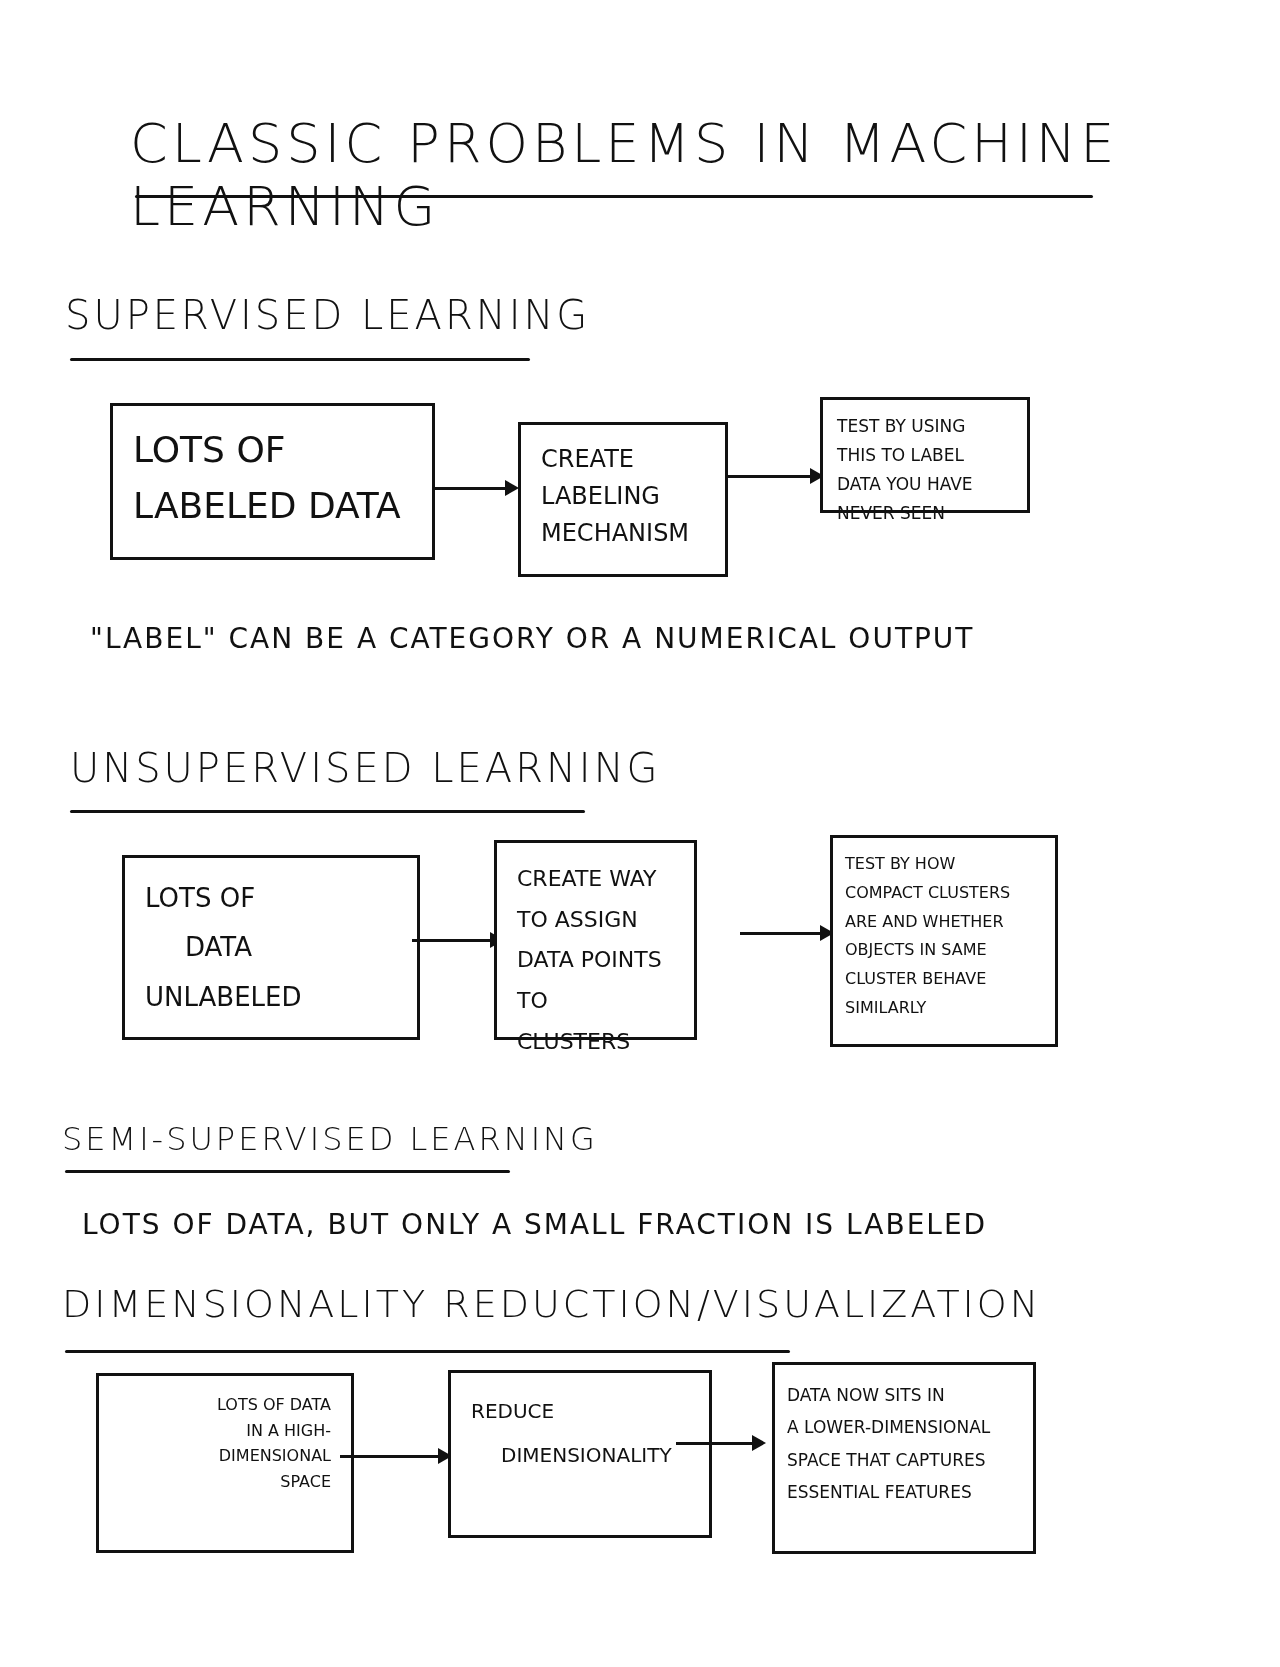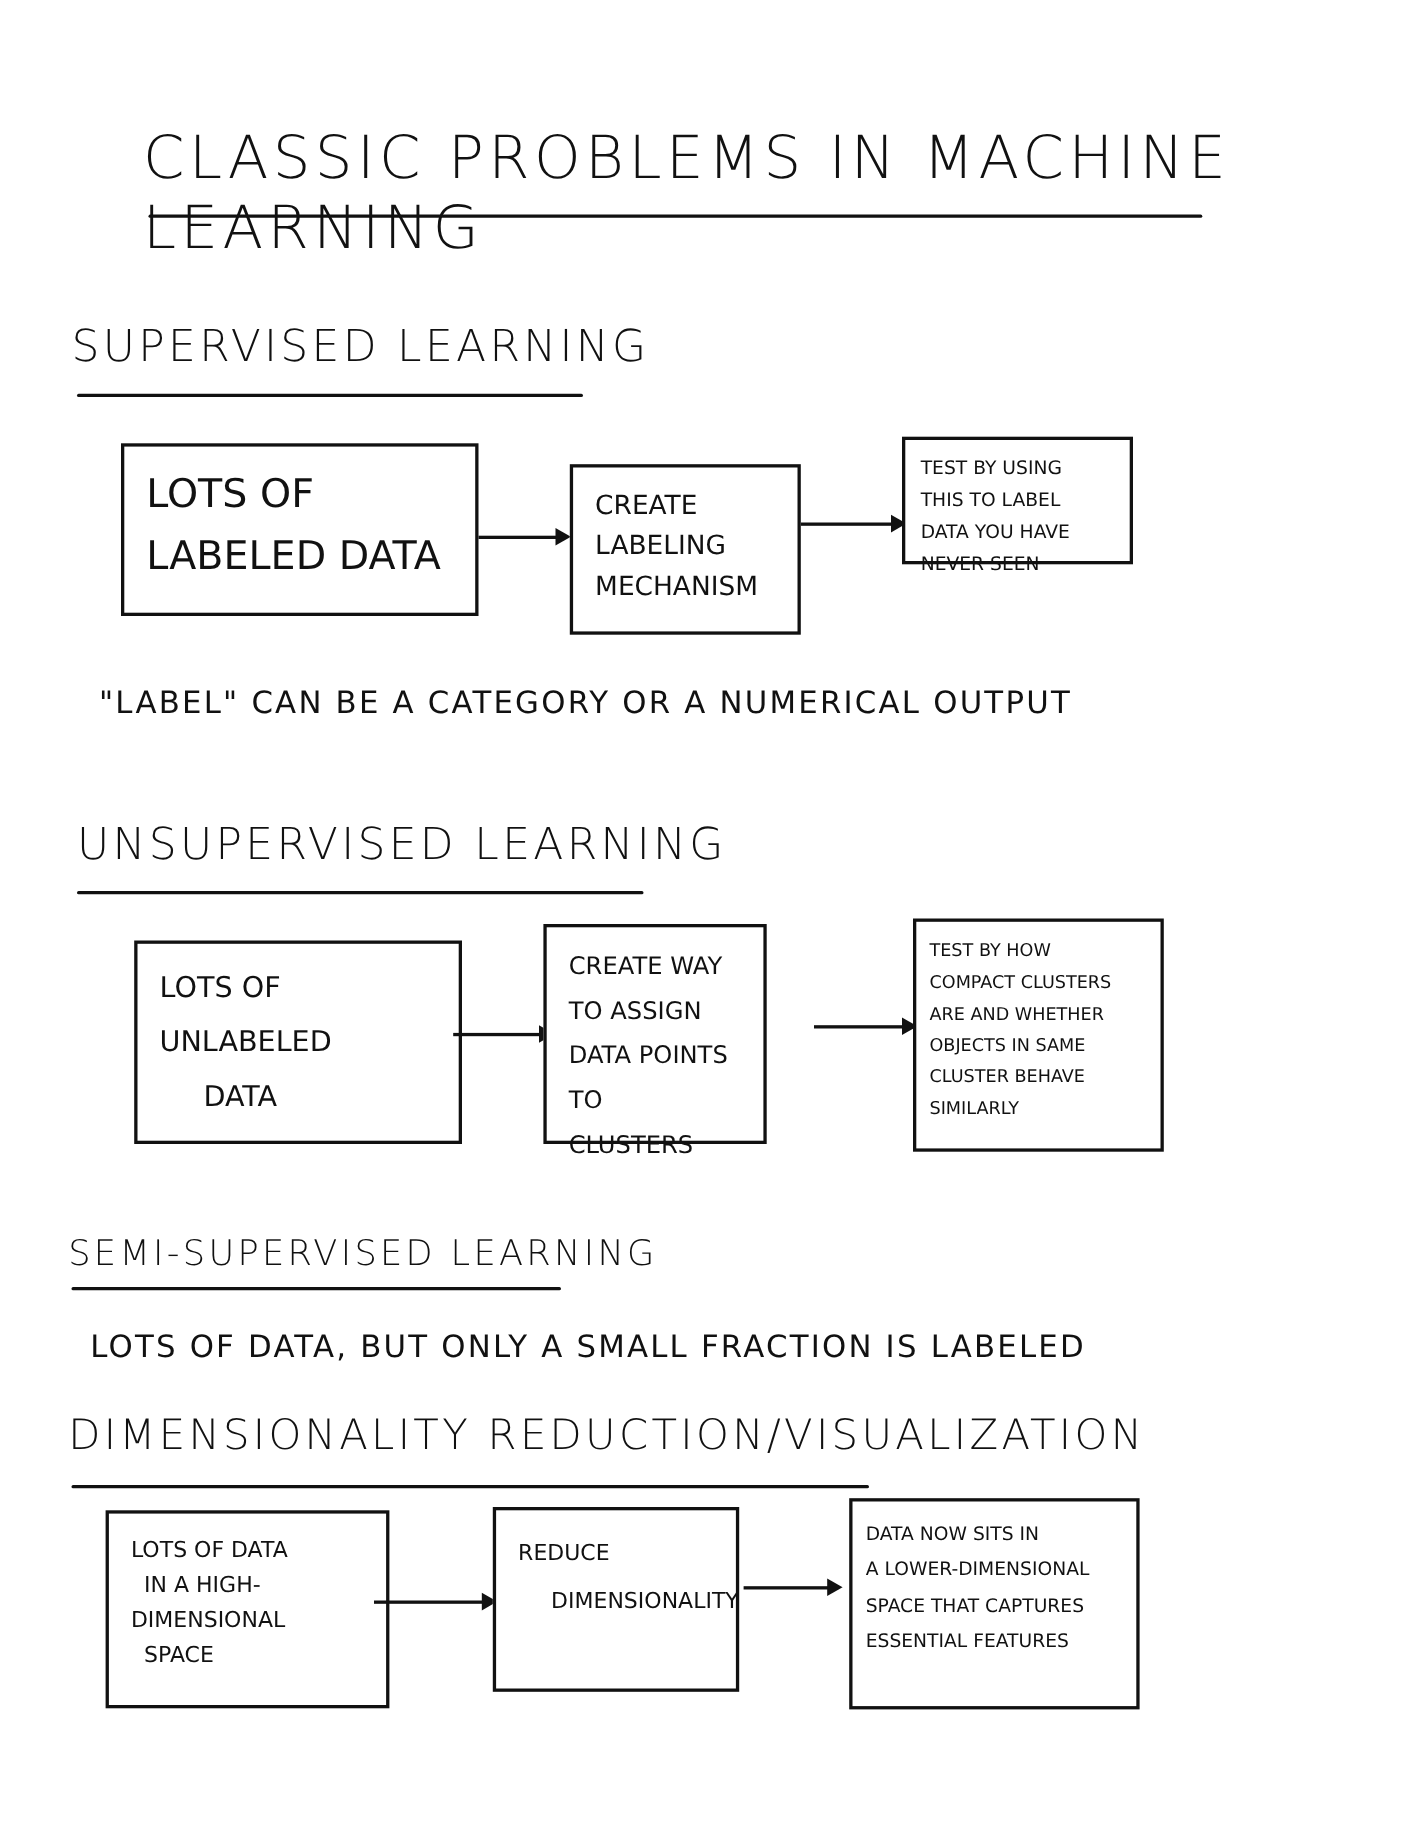--- a/index.html
+++ b/index.html
@@ -40,22 +40,22 @@
     <span>this to label</span>
     <span>data you have</span>
     <span>never seen</span>
 </div>
 <div class="abs note" style="left:90px;top:622px;">"Label" can be a category or a numerical output</div>
 
 <div class="abs heading" style="left:70px;top:745px;">Unsupervised Learning</div>
 <div class="rule" style="left:70px;top:810px;width:515px;"></div>
 <div class="box" style="left:122px;top:855px;width:298px;height:185px;font-size:26px;line-height:1.9;">
   <span>Lots of</span>
+    <span style="padding-left:40px">Data</span>
     <span>Unlabeled</span>
-    <span style="padding-left:40px">Data</span>
 </div>
 <div class="arrow" style="left:412px;top:939px;width:88px;"></div>
 <div class="box" style="left:494px;top:840px;width:203px;height:200px;font-size:22px;line-height:1.85;">
   <span>Create way</span>
     <span>to assign</span>
     <span>data points to</span>
     <span>clusters</span>
 </div>
 <div class="arrow" style="left:740px;top:932px;width:90px;"></div>
 <div class="box" style="left:830px;top:835px;width:228px;height:212px;font-size:16px;padding:12px 12px;line-height:1.8;">
@@ -66,28 +66,28 @@
     <span>cluster behave</span>
     <span>similarly</span>
 </div>
 
 <div class="abs heading" style="left:62px;top:1120px;font-size:32px;">Semi-Supervised Learning</div>
 <div class="rule" style="left:65px;top:1170px;width:445px;"></div>
 <div class="abs note" style="left:82px;top:1208px;">Lots of data, but only a small fraction is labeled</div>
 
 <div class="abs heading" style="left:62px;top:1282px;font-size:38px;">Dimensionality Reduction/Visualization</div>
 <div class="rule" style="left:65px;top:1350px;width:725px;"></div>
-<div class="box" style="left:96px;top:1373px;width:258px;height:180px;font-size:20px;line-height:1.6;">
+<div class="box" style="left:96px;top:1373px;width:258px;height:180px;font-size:16px;line-height:1.6;text-align:right;">
   <span>Lots of data</span>
     <span style="padding-left:12px">in a high-</span>
     <span>dimensional</span>
     <span style="padding-left:12px">space</span>
 </div>
 <div class="arrow" style="left:340px;top:1455px;width:108px;"></div>
-<div class="box" style="left:448px;top:1370px;width:224px;height:168px;font-size:20px;line-height:2.2;">
+<div class="box" style="left:448px;top:1370px;width:264px;height:168px;font-size:20px;line-height:2.2;">
   <span>Reduce</span>
     <span style="padding-left:30px">Dimensionality</span>
 </div>
 <div class="arrow" style="left:676px;top:1442px;width:86px;"></div>
 <div class="box" style="left:772px;top:1362px;width:264px;height:192px;font-size:17px;padding:14px 12px;line-height:1.9;">
   <span>Data now sits in</span>
     <span>a lower-dimensional</span>
     <span>space that captures</span>
     <span>essential features</span>
 </div>

